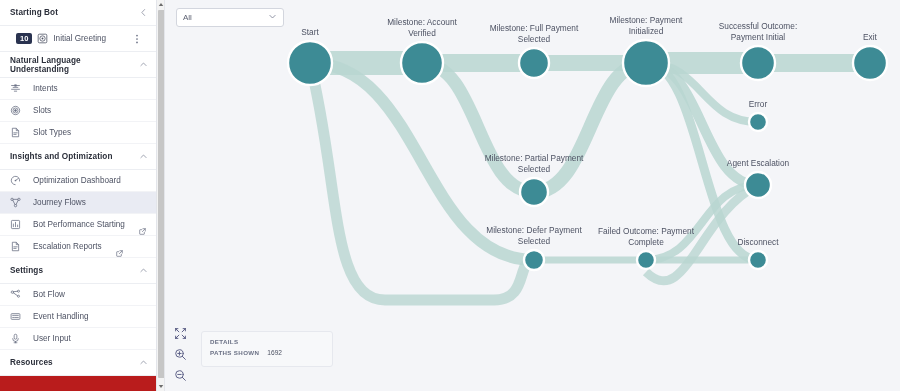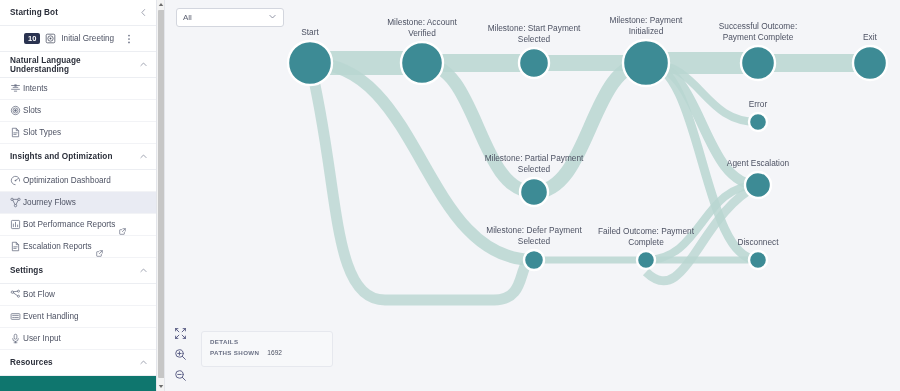--- a/index.html
+++ b/index.html
@@ -7,21 +7,21 @@
     width: 900px; height: 391px;
     overflow: hidden;
     font-family: "Liberation Sans", sans-serif;
     background: #f4f5f8;
   }
   #app { display: flex; width: 900px; height: 391px; position: relative; }
 
   
   #sidebar {
     width: 165px; height: 391px;
-    background: #0f766e;
+    background: #b91c1c;
     border-right: 1px solid #e3e5ea;
     position: relative;
     overflow: hidden;
     flex: 0 0 165px;
   }
   .sb-scroll { width: 158px; height: 391px; overflow: hidden; }
 
   .sb-section-head {
     display: flex; align-items: center; justify-content: space-between;
     padding: 0 10px;
@@ -35,35 +35,35 @@
   .chev {
     width: 9px; height: 9px; color: #8e93a3; display: inline-block;
     position: relative;
   }
   .chev svg { display:block; }
 
   .sb-item {
     display: flex; align-items: center;
     height: 22px;
     padding: 0 10px;
-    gap: 2px;
+    gap: 12px;
     border-bottom: 1px solid #f2f3f6;
     cursor: pointer;
     background: #fff;
   }
   .sb-item.active { background: #e9ebf3; }
   .sb-item .ic { width: 11px; height: 11px; flex: 0 0 11px; color: #6b7185; display:flex; align-items:center; justify-content:center; }
   .sb-item .ic svg { display: block; }
   .sb-item .lbl { font-size: 8.2px; color: #4d5263; white-space: nowrap; }
   .ext { width: 7px; height: 7px; color: #6b7185; margin-left: 2px; }
 
   
   .greet-row {
     display:flex; align-items:center; gap:5px;
-    height: 26px; padding: 0 24px;
+    height: 26px; padding: 0 16px;
     border-bottom: 1px solid #eceef2;
     background:#fff;
   }
   .badge {
     background: #2a3350; color: #fff;
     font-size: 7.5px; font-weight: bold;
     border-radius: 2px;
     padding: 2px 4px;
     min-width: 15px; text-align: center;
     line-height: 1;
@@ -260,21 +260,21 @@
             </span>
             <span class="lbl">Journey Flows</span>
           </div>
           <div class="sb-item">
             <span class="ic">
               <svg viewBox="0 0 14 14" width="11" height="11" fill="none" stroke="currentColor" stroke-width="1">
                 <rect x="1.8" y="1.8" width="10.4" height="10.4" rx="1"></rect>
                 <path d="M4.3 9.8V6.4M7 9.8V4.2M9.7 9.8V7.6" stroke-linecap="round"></path>
               </svg>
             </span>
-            <span class="lbl">Bot Performance Reports</span>
+            <span class="lbl">Bot Performance Starting</span>
             <span class="ext"><svg viewBox="0 0 10 10" width="7" height="7" fill="none" stroke="currentColor" stroke-width="1">
                 <path d="M5.6 1h3.4v3.4M9 1 L4.8 5.2" stroke-linecap="round"></path>
                 <path d="M7.6 6.1v2.3a.6.6 0 0 1-.6.6H1.6a.6.6 0 0 1-.6-.6V3a.6.6 0 0 1 .6-.6h2.3" stroke-linecap="round"></path>
               </svg></span>
           </div>
           <div class="sb-item">
             <span class="ic">
               <svg viewBox="0 0 14 14" width="11" height="11" fill="none" stroke="currentColor" stroke-width="1">
                 <path d="M3 1.6h5l3 3v7.8H3z"></path>
                 <path d="M8 1.6v3h3"></path>
@@ -392,26 +392,26 @@
             <circle cx="369" cy="192" r="14" fill="#3d8b95" stroke="#ffffff" stroke-width="2.4"></circle>
             <circle cx="593" cy="185" r="13" fill="#3d8b95" stroke="#ffffff" stroke-width="2.4"></circle>
             <circle cx="369" cy="260" r="10" fill="#3d8b95" stroke="#ffffff" stroke-width="2.4"></circle>
             <circle cx="481" cy="260" r="9" fill="#3d8b95" stroke="#ffffff" stroke-width="2.4"></circle>
             <circle cx="593" cy="260" r="9" fill="#3d8b95" stroke="#ffffff" stroke-width="2.4"></circle>
           </g>
         </svg>
         <div class="node-label" style="width: 150px; left: 70px; top: 26.5px;">Start</div>
         <div class="node-label" style="width: 150px; left: 182px; top: 17px;">Milestone: Account
 Verified</div>
-        <div class="node-label" style="width: 150px; left: 294px; top: 23px;">Milestone: Start Payment
+        <div class="node-label" style="width: 150px; left: 294px; top: 23px;">Milestone: Full Payment
 Selected</div>
         <div class="node-label" style="width: 150px; left: 406px; top: 15px;">Milestone: Payment
 Initialized</div>
         <div class="node-label" style="width: 150px; left: 518px; top: 21px;">Successful Outcome:
-Payment Complete</div>
+Payment Initial</div>
         <div class="node-label" style="width: 150px; left: 630px; top: 31.5px;">Exit</div>
         <div class="node-label" style="width: 150px; left: 518px; top: 98.5px;">Error</div>
         <div class="node-label" style="width: 150px; left: 294px; top: 153px;">Milestone: Partial Payment
 Selected</div>
         <div class="node-label" style="width: 150px; left: 518px; top: 157.5px;">Agent Escalation</div>
         <div class="node-label" style="width: 150px; left: 294px; top: 225px;">Milestone: Defer Payment
 Selected</div>
         <div class="node-label" style="width: 150px; left: 406px; top: 226px;">Failed Outcome: Payment
 Complete</div>
         <div class="node-label" style="width: 150px; left: 518px; top: 236.5px;">Disconnect</div>

